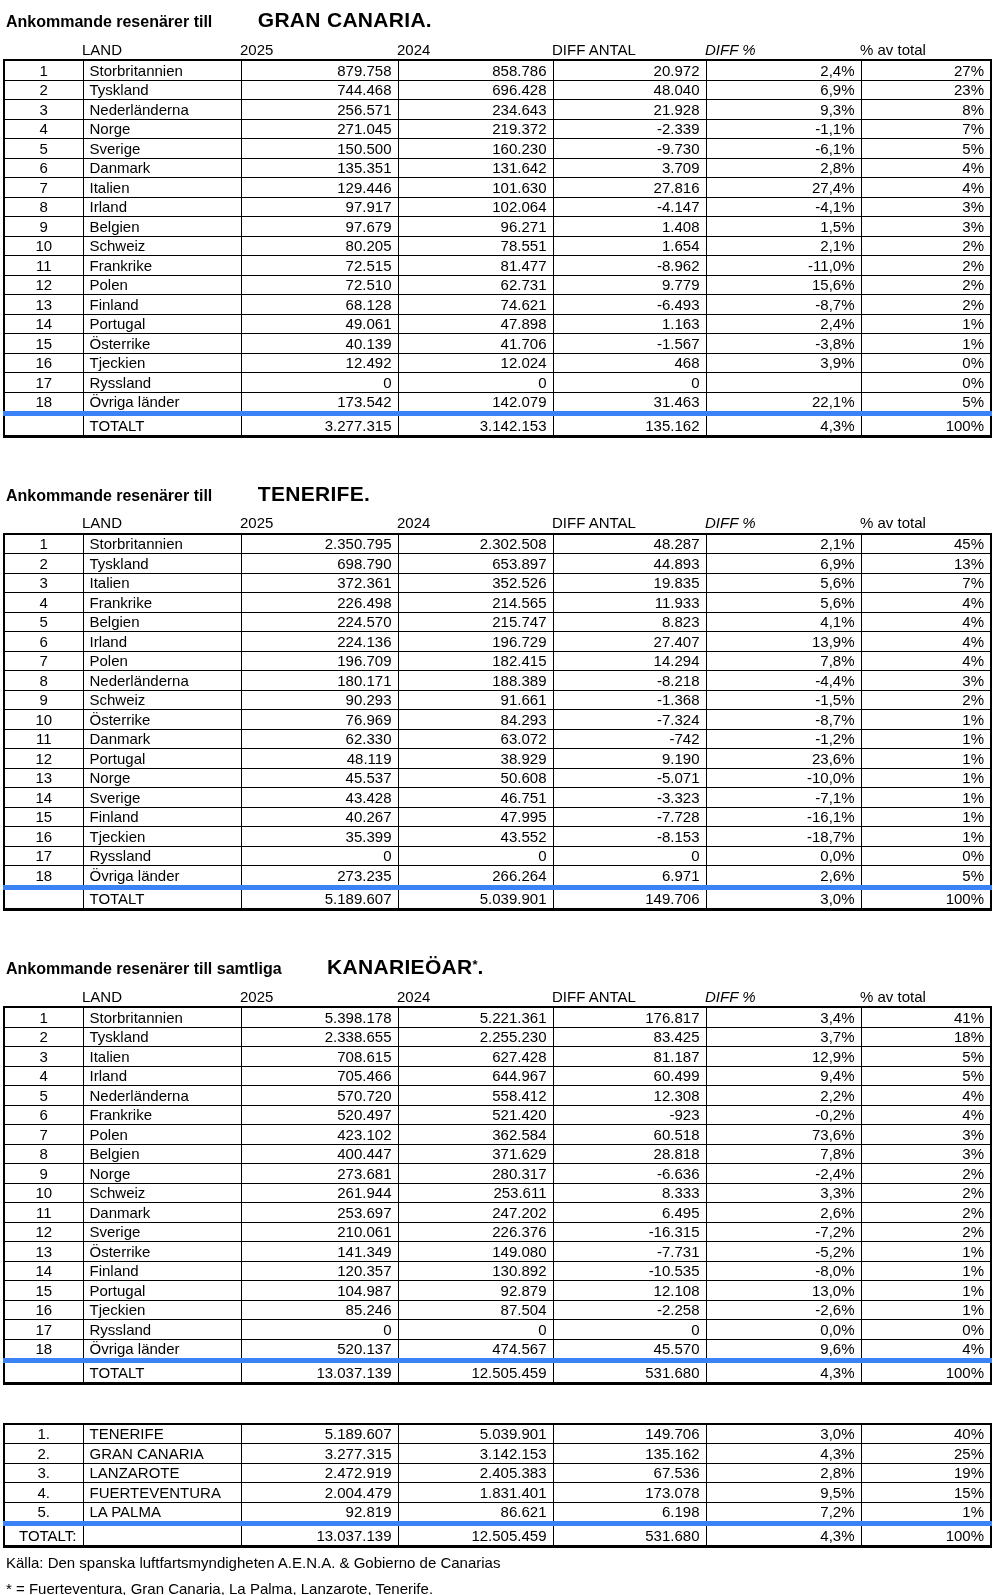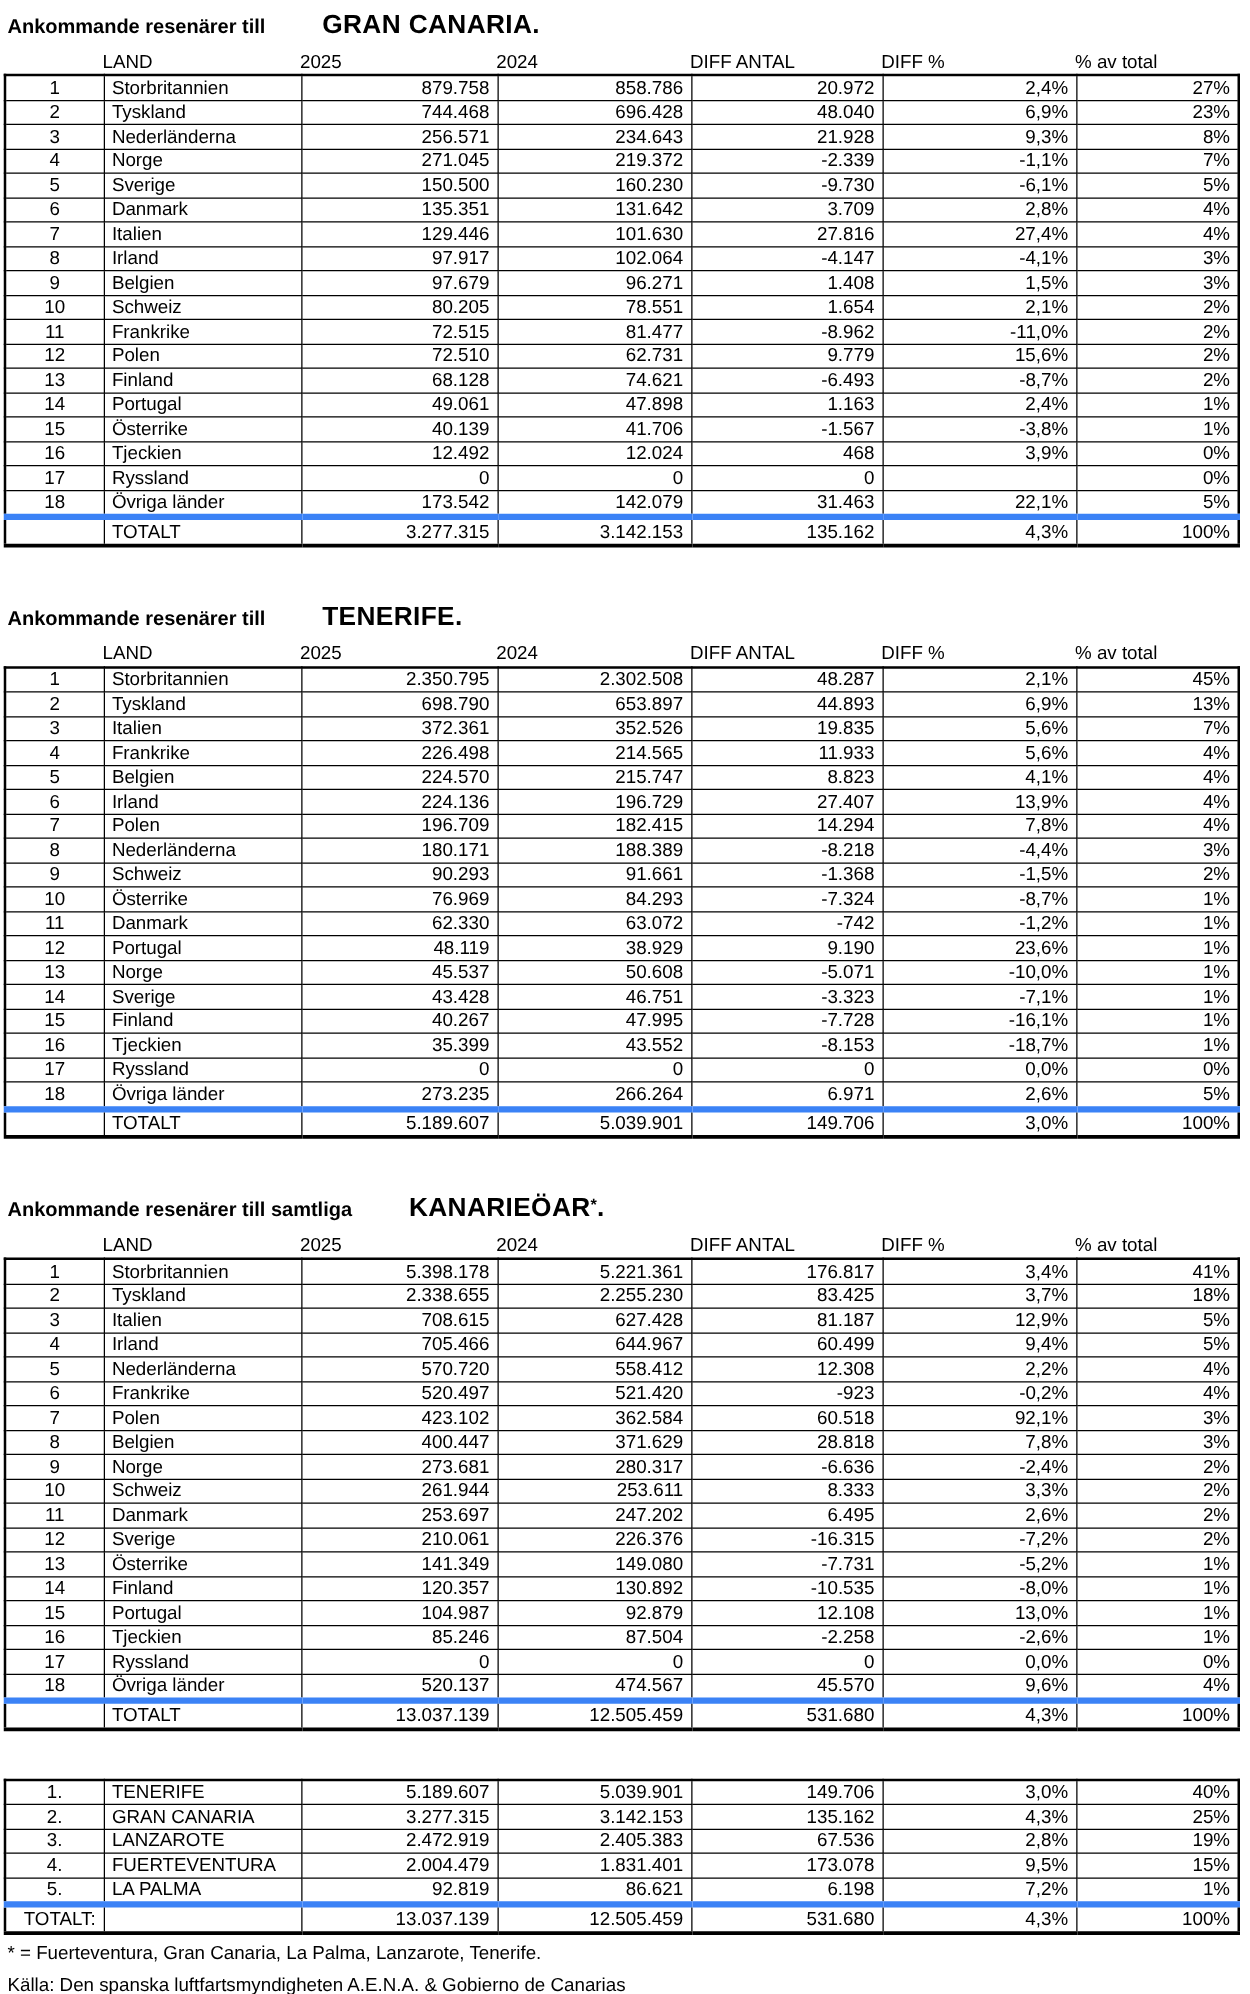--- a/index.html
+++ b/index.html
@@ -11,21 +11,21 @@
 
   .title { margin:0 0 7px 6px; white-space:nowrap; }
   .title-prefix { font-weight:bold; font-size:16px; }
   .title-main { font-weight:bold; font-size:21px; letter-spacing:0.3px;margin-left:41px; }
   .title-note { font-weight:bold; font-size:13px; vertical-align:5px; }
   .title-end { font-weight:bold; font-size:21px; }
 
   .cols-header { display:flex; margin-left:3px; height:20px; align-items:center; font-size:15px; }
   .cols-header span { display:block; overflow:hidden; white-space:nowrap; }
   .h0 { width:79px; } .h1 { width:158px; } .h2 { width:157px; }
-  .h3 { width:155px; } .h4 { width:153px; } .h5 { width:155px; } .h6 { width:130px; }
+  .h3 { width:155px; } .h4 { width:153px; } .h5 { width:155px;font-style:italic; } .h6 { width:130px; }
 
   table.data { border-collapse:collapse; table-layout:fixed; width:987px;
                margin-left:3px; border:2px solid #000; }
   table.data td { border:1px solid #000; height:18.5px; font-size:15px;
                   line-height:1; padding:0 6px; overflow:hidden; white-space:nowrap; }
   td.c0 { text-align:center; padding:0; }
   td.c1 { text-align:left; }
   td.c2, td.c3, td.c4, td.c5, td.c6 { text-align:right; }
 
   tr.total-row td { border-top:5px solid #3b82f6; border-bottom:3px solid #000; }
@@ -521,21 +521,21 @@
             <td class="c4">-923</td>
             <td class="c5">-0,2%</td>
             <td class="c6">4%</td>
           </tr>
           <tr class="row">
             <td class="c0">7</td>
             <td class="c1">Polen</td>
             <td class="c2">423.102</td>
             <td class="c3">362.584</td>
             <td class="c4">60.518</td>
-            <td class="c5">92,1%</td>
+            <td class="c5">73,6%</td>
             <td class="c6">3%</td>
           </tr>
           <tr class="row">
             <td class="c0">8</td>
             <td class="c1">Belgien</td>
             <td class="c2">400.447</td>
             <td class="c3">371.629</td>
             <td class="c4">28.818</td>
             <td class="c5">7,8%</td>
             <td class="c6">3%</td>
@@ -707,18 +707,18 @@
             <td class="c3">12.505.459</td>
             <td class="c4">531.680</td>
             <td class="c5">4,3%</td>
             <td class="c6">100%</td>
           </tr>
         </tbody>
     </table>
   </div>
 
   <div class="footer">
+    <div class="footer-line">Källa: Den spanska luftfartsmyndigheten A.E.N.A. &amp; Gobierno de Canarias</div>
     <div class="footer-line">* = Fuerteventura, Gran Canaria, La Palma, Lanzarote, Tenerife.</div>
-    <div class="footer-line">Källa: Den spanska luftfartsmyndigheten A.E.N.A. &amp; Gobierno de Canarias</div>
 
   </div>
 
 </div>
 
 </body></html>

